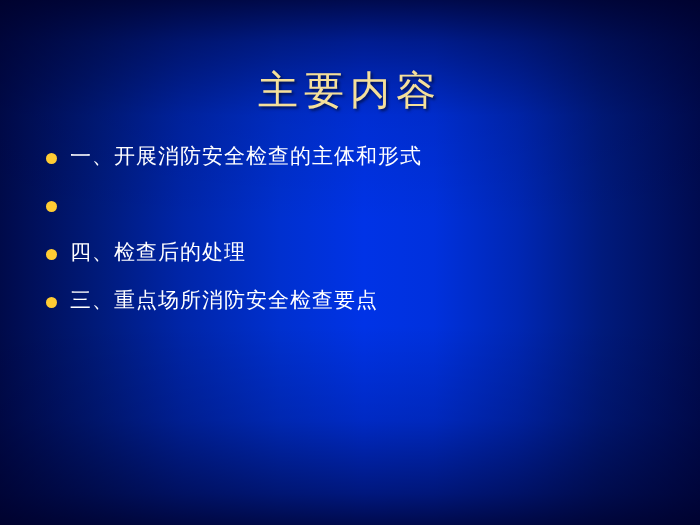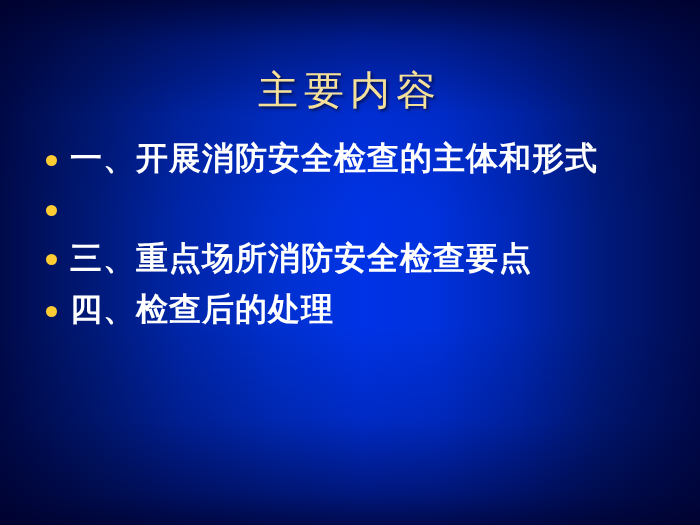--- a/index.html
+++ b/index.html
@@ -84,47 +84,46 @@
     flex: 0 0 auto;
     width: 11px;
     height: 11px;
     border-radius: 50%;
     background: #ffcc33;
     margin-right: 13px;
     margin-top: 3px;
   }
   .bullet-text {
     color: #ffffff;
-    font-size: 32px;
+    font-size: 21px;
     line-height: 1.3;
     letter-spacing: 1px;
     white-space: nowrap;
-    font-weight: bold;
   }
 </style>
 </head>
 <body>
 
 <div class="slide">
   <div class="slide-inner">
 
     <div class="slide-title">主要内容</div>
 
     <ul class="bullet-list">
       <li class="bullet-item">
         <span class="bullet-marker"></span>
         <span class="bullet-text">一、开展消防安全检查的主体和形式</span>
       </li>
       <li class="bullet-item">
         <span class="bullet-marker"></span>
       </li>
       <li class="bullet-item">
         <span class="bullet-marker"></span>
-        <span class="bullet-text">三、重点场所消防安全检查要点</span>
+        <span class="bullet-text">四、检查后的处理</span>
       </li>
       <li class="bullet-item">
         <span class="bullet-marker"></span>
-        <span class="bullet-text">四、检查后的处理</span>
+        <span class="bullet-text">三、重点场所消防安全检查要点</span>
       </li>
     </ul>
 
   </div>
 </div>
 
 </body></html>

